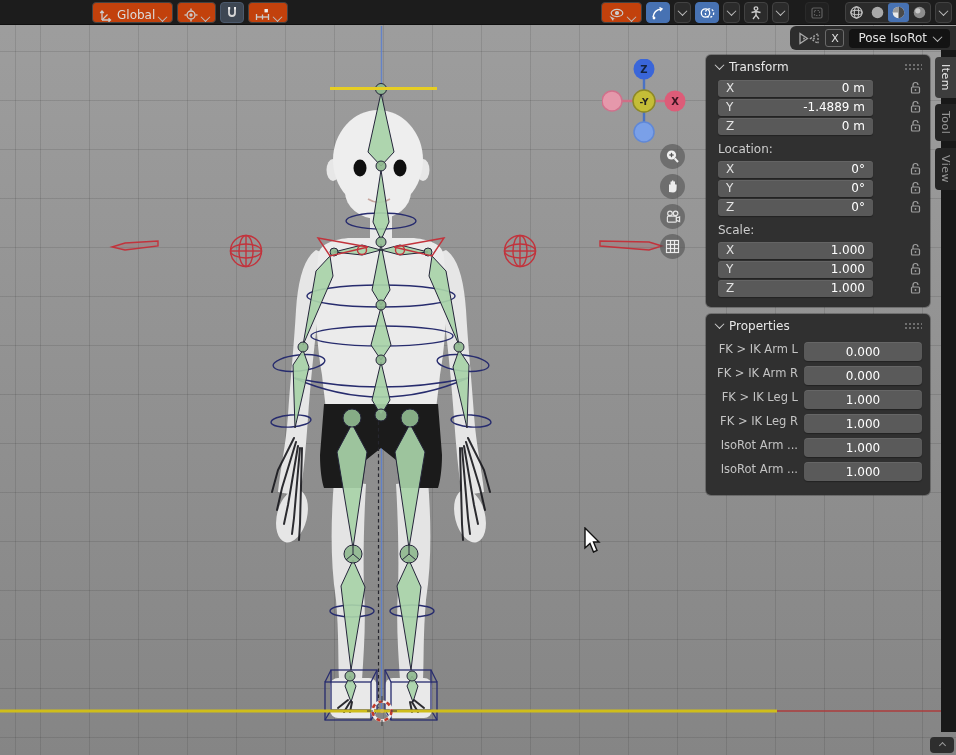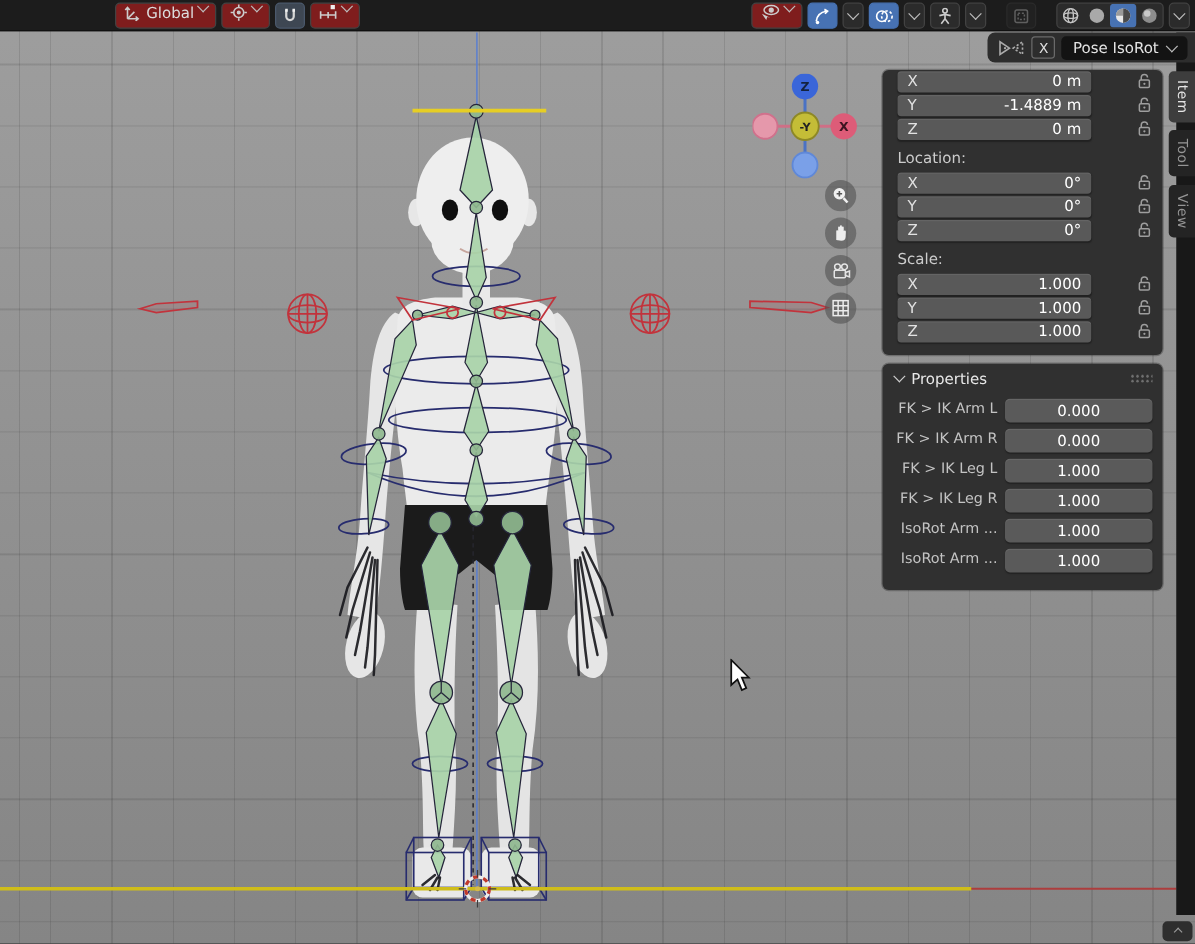--- a/index.html
+++ b/index.html
@@ -14,22 +14,22 @@
       repeating-linear-gradient(to bottom, rgba(30,30,30,.13) 0 1px, transparent 1px 49px),
       linear-gradient(#9e9e9e, #858585);
     background-position: 40px 0, 0 2px, 0 0; }
   .scene { position:absolute; inset:0; }
 
   
   .topbar { position:absolute; left:0; top:0; width:956px; height:25px;
     background:#1c1c1c; border-bottom:1px solid #101010; z-index:30;
     display:flex; align-items:center; }
   .hgroup { position:absolute; top:2px; display:flex; gap:4px; align-items:center; }
-  .pill { height:21px; display:flex; align-items:flex-start; gap:4px; padding:0 6px;
-    background:#7f1d1d; border:1px solid #424242; border-radius:4px; color:#dcdcdc;
+  .pill { height:21px; display:flex; align-items:flex-end; gap:4px; padding:0 6px;
+    background:#c2410c; border:1px solid #424242; border-radius:4px; color:#dcdcdc;
     font-size:12px; }
   .btn20 { height:21px; width:24px; display:flex; align-items:center; justify-content:center;
     background:#2b2b2b; border:1px solid #424242; border-radius:4px; }
   .btn20.toggled { background:#3e4753; border-color:#4b596c; }
   .btn20.active { background:#4772b3; border-color:#4772b3; }
   .btn20.disabled { opacity:.38; }
   .chev { width:7px; height:7px; border-right:1.4px solid #bdbdbd; border-bottom:1.4px solid #bdbdbd;
     transform:rotate(45deg) translate(-1px,-1px); display:inline-block; }
   .seg-group { display:flex; background:#2b2b2b; border:1px solid #424242; border-radius:4px;
     overflow:hidden; height:21px; }
@@ -443,20 +443,25 @@
     <div class="xmirror-btn">X</div>
     <div class="pose-pill">
       <span>Pose IsoRot</span>
       <span class="chev"></span>
     </div>
   </div>
 
   <div class="sidebar">
 
     <section class="panel">
+      <div class="panel-header">
+        <span class="chev"></span>
+        <span>Transform</span>
+        <span class="grip"></span>
+      </div>
 
       <div class="tp-row">
         <div class="field">
           <span class="axis">X</span>
           <span class="val">0 m</span>
           </div>
         <svg class="lock" width="13" height="14" viewBox="0 0 13 14" stroke="#9e9e9e" stroke-width="1.2" fill="none">
             <path d="M4,6 L4,4 A2.5,2.5 0 0 1 9,4"></path>
             <rect x="2.5" y="6" width="8" height="6" rx="1"></rect>
             <circle cx="6.5" cy="9" r="0.9" fill="#9e9e9e" stroke="none"></circle>

